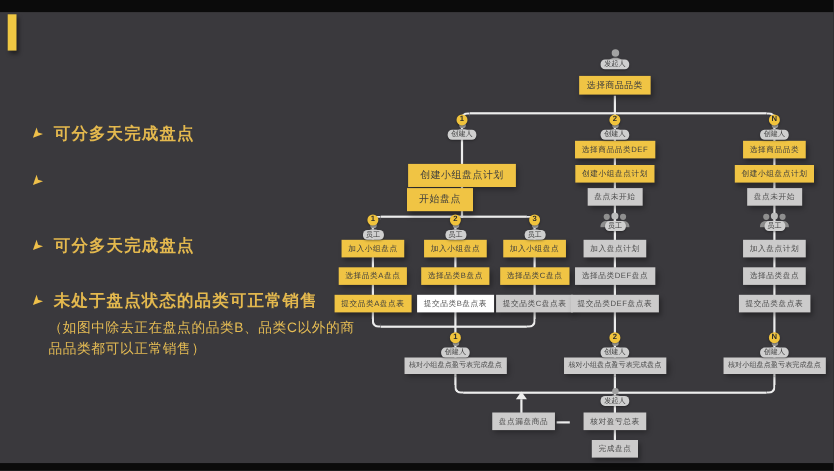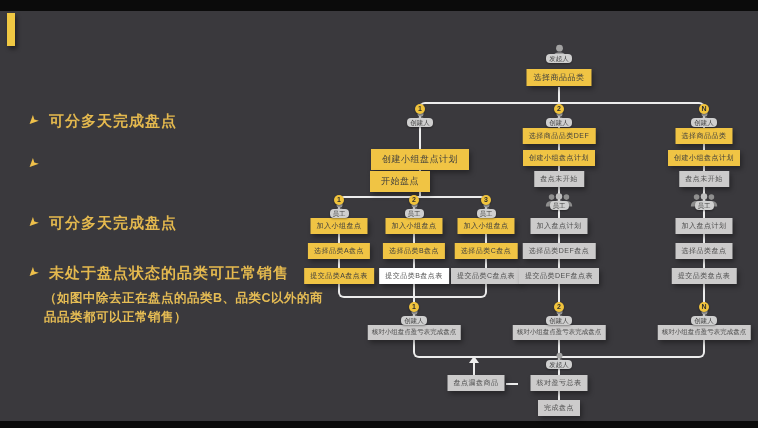--- a/index.html
+++ b/index.html
@@ -10,21 +10,21 @@
   #accent{position:absolute;left:7px;top:13px;width:8px;height:33px;background:#F0C843;
           box-shadow:2px 3px 4px rgba(0,0,0,.45);}
   #title{position:absolute;left:30px;top:14px;font-size:23px;letter-spacing:1.5px;color:#EFEFEF;
          text-shadow:2px 3px 3px rgba(0,0,0,.55);white-space:nowrap;}
   
   .bullet{position:absolute;display:flex;align-items:center;gap:10px;color:#E3B84E;
           font-size:15px;font-weight:bold;letter-spacing:1px;white-space:nowrap;}
   .bullet .arr{display:inline-block;transform:rotate(135deg);font-size:13px;color:#EFC04A;
                font-weight:normal;}
   #note{position:absolute;left:44px;top:289px;width:284px;font-size:12.5px;line-height:1.55;
-        color:#E5BC54;font-weight:bold;letter-spacing:.5px;}
+        color:#E5BC54;font-weight:normal;letter-spacing:.5px;}
   
   .hl,.vl{position:absolute;background:#EDEDED;z-index:1;}
   .hl{height:2px;} .vl{width:2px;}
   .corner{position:absolute;width:6px;height:6px;border:0 solid #EDEDED;z-index:1;}
   .tl{border-left-width:2px;border-top-width:2px;border-top-left-radius:6px;}
   .tr{border-right-width:2px;border-top-width:2px;border-top-right-radius:6px;}
   .bl{border-left-width:2px;border-bottom-width:2px;border-bottom-left-radius:6px;}
   .br{border-right-width:2px;border-bottom-width:2px;border-bottom-right-radius:6px;}
   .arrowhead{position:absolute;width:0;height:0;border-left:5px solid transparent;
              border-right:5px solid transparent;border-bottom:7px solid #EDEDED;z-index:1;}

